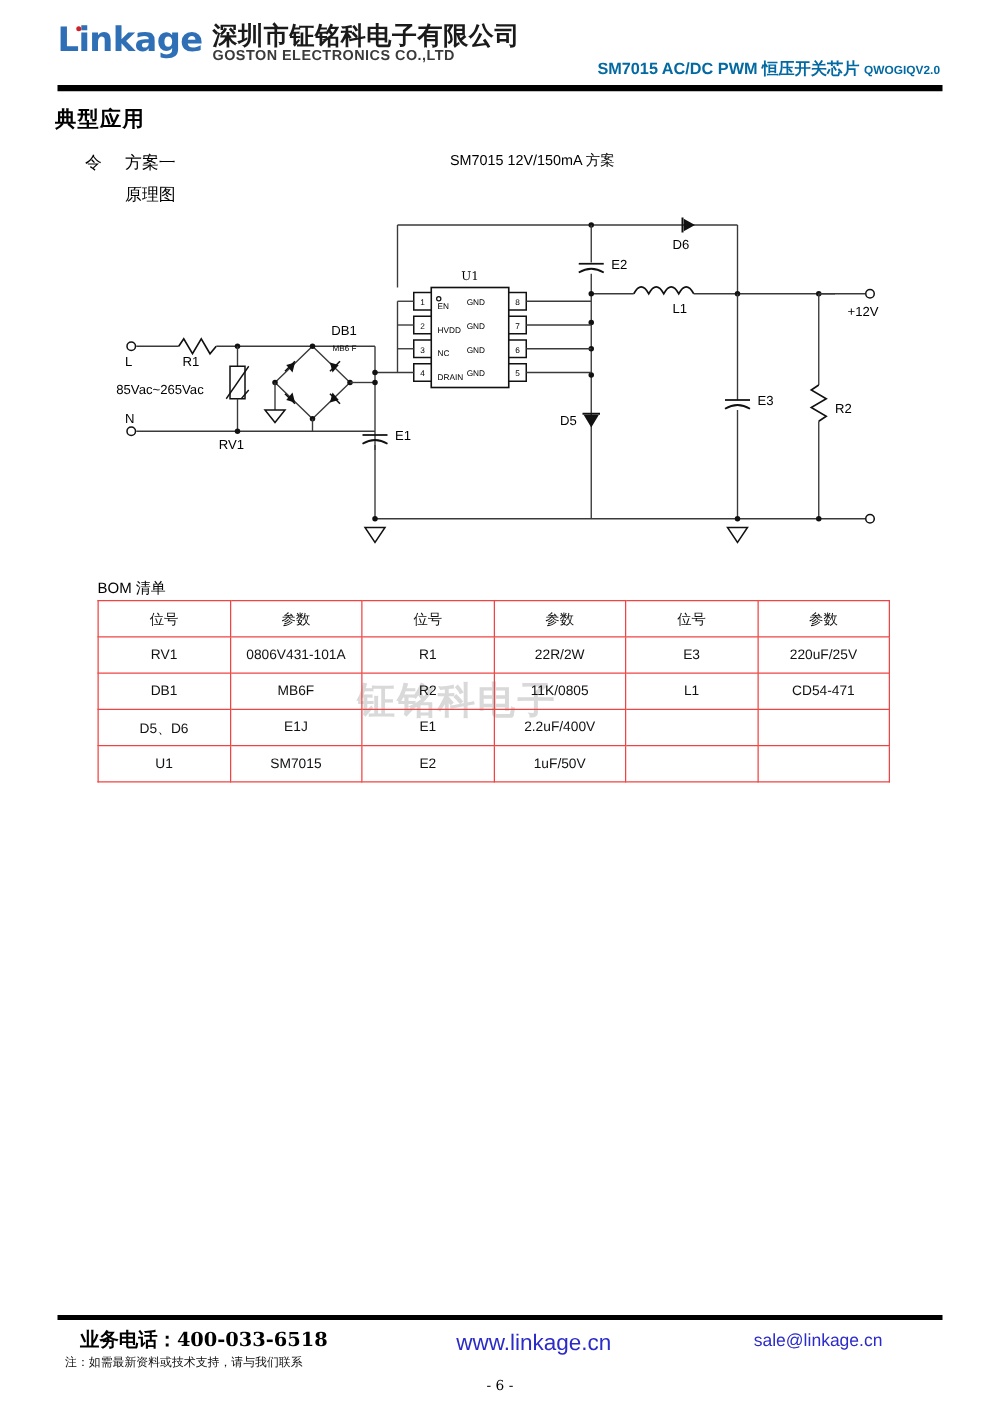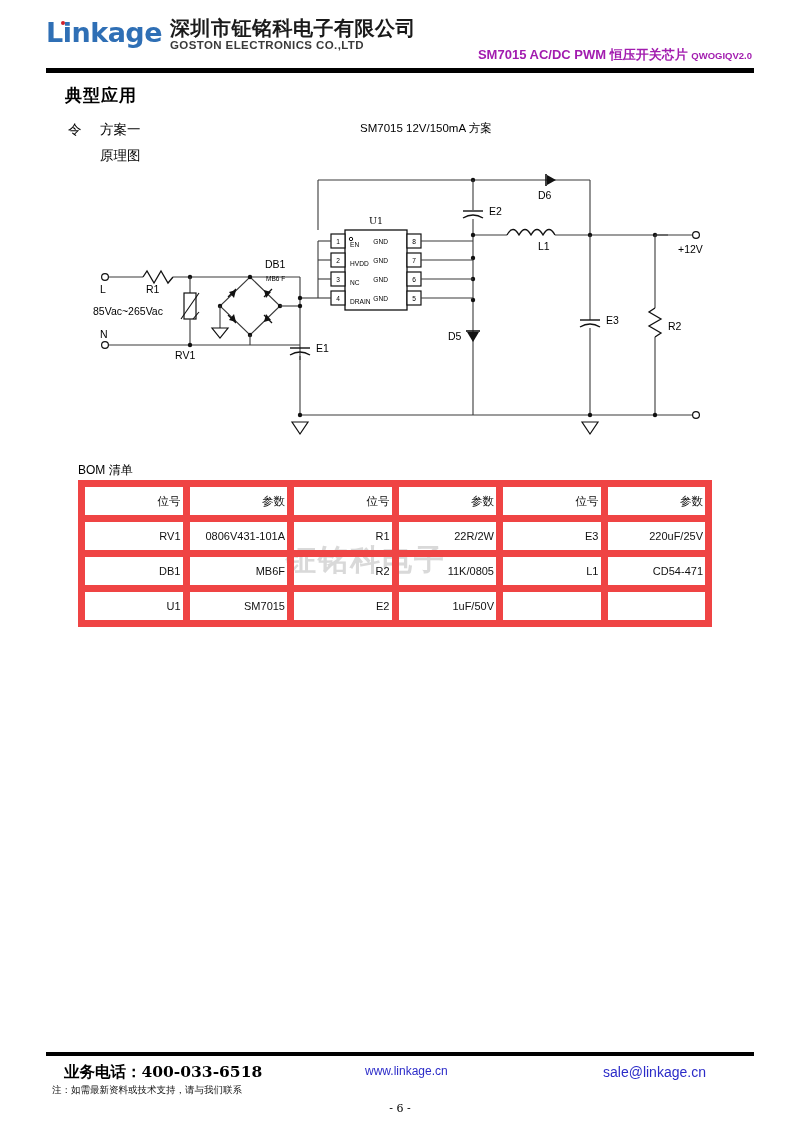--- a/index.html
+++ b/index.html
@@ -66,21 +66,21 @@
     color: #3a3a3a;
     line-height: 15px;
     letter-spacing: 0.4px;
   }
   .doc-title {
     position: absolute;
     right: 32px;
     top: 46px;
     font-size: 13px;
     font-weight: bold;
-    color: #a21caf;
+    color: #0369a1;
     white-space: nowrap;
   }
   .doc-title .ver {
     font-size: 9.5px;
     font-weight: bold;
     letter-spacing: 0;
   }
   #header-rule {
     position: absolute;
     left: 46px;
@@ -91,21 +91,20 @@
   }
 
   
   #section-title {
     position: absolute;
     left: 44px; top: 84px;
     font-family: "DejaVu Sans", sans-serif;
     font-size: 17px;
     font-weight: bold;
     letter-spacing: 1px;
-    margin-left: 21px;
   }
   #bullet-marker {
     position: absolute;
     left: 68px; top: 121px;
     font-family: "DejaVu Sans", sans-serif;
     font-size: 13.5px;
   }
   #scheme-label {
     position: absolute;
     left: 100px; top: 121px;
@@ -170,23 +169,23 @@
     position: absolute;
     left: 78px; top: 480px;
     width: 634px;
   }
   table.bom {
     border-collapse: collapse;
     width: 634px;
     table-layout: fixed;
   }
   table.bom td {
-    border: 7px solid #ef4444;
+    border: 1px solid #ef4444;
     height: 28px;
-    text-align: right;
+    text-align: center;
     vertical-align: middle;
     font-size: 11px;
     font-family: "Liberation Sans", sans-serif;
     color: #111;
     padding: 0 2px;
   }
   table.bom tr.head td {
     font-family: "DejaVu Serif", serif;
     font-size: 11.5px;
   }
@@ -232,21 +231,21 @@
     position: absolute;
     left: 52px; top: 28px;
     font-family: Liberation Sans, sans-serif;
     font-size: 9.5px;
     color: #111;
     white-space: nowrap;
   }
   #footer-web {
     position: absolute;
     left: 365px; top: 8px;
-    font-size: 12px;
+    font-size: 18px;
     color: #2b2bc8;
     white-space: nowrap;
   }
   #footer-mail {
     position: absolute;
     left: 603px; top: 8px;
     font-size: 14px;
     color: #2b2bc8;
     white-space: nowrap;
   }
@@ -485,20 +484,28 @@
       </tr>
       <tr>
         <td>DB1</td>
         <td>MB6F</td>
         <td>R2</td>
         <td>11K/0805</td>
         <td>L1</td>
         <td>CD54-471</td>
       </tr>
       <tr>
+        <td>D5、D6</td>
+        <td>E1J</td>
+        <td>E1</td>
+        <td>2.2uF/400V</td>
+        <td></td>
+        <td></td>
+      </tr>
+      <tr>
         <td>U1</td>
         <td>SM7015</td>
         <td>E2</td>
         <td>1uF/50V</td>
         <td></td>
         <td></td>
       </tr>
     </tbody>
   </table>
 </div>

